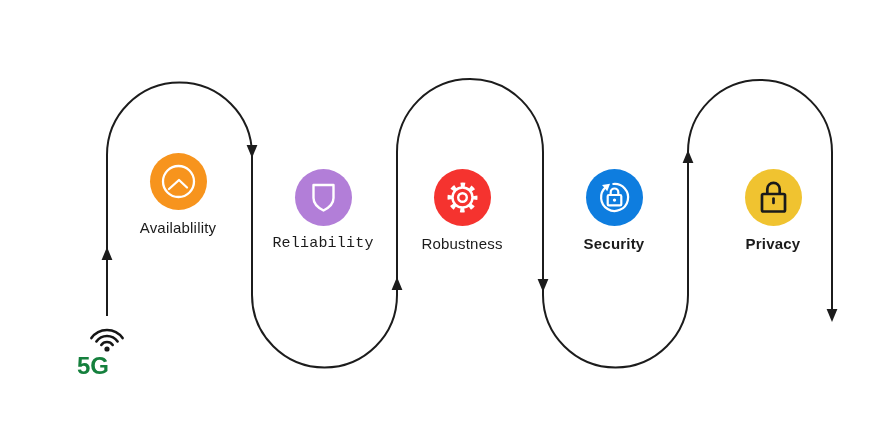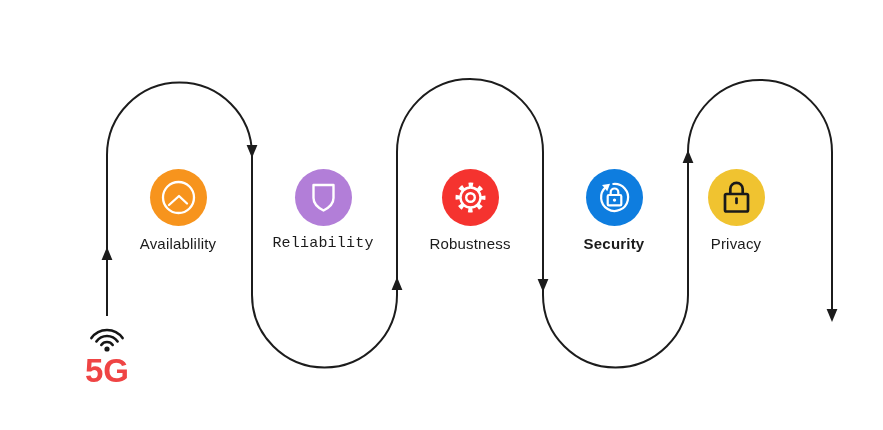--- a/index.html
+++ b/index.html
@@ -7,22 +7,22 @@
   .canvas{position:relative;width:883px;height:430px;background:#ffffff;overflow:hidden;}
   .flow{position:absolute;left:0;top:0;width:883px;height:430px;}
   .flow-stroke{fill:none;stroke:#1c1c1c;stroke-width:2;}
   .flow-fill{fill:#1c1c1c;stroke:none;}
   .station{position:absolute;width:140px;text-align:center;}
   .badge{width:57px;height:57px;border-radius:50%;margin:0 auto;display:flex;align-items:center;justify-content:center;}
   .badge svg{display:block;}
   .icon-stroke{fill:none;stroke:var(--glyph,#ffffff);}
   .icon-fill{fill:var(--glyph,#ffffff);stroke:none;}
   .slabel{margin-top:9px;font-size:15px;color:#1b1b1b;letter-spacing:0.2px;}
-  .fiveg{position:absolute;left:77px;top:352px;width:60px;text-align:center;
-         font-size:33px;font-weight:600;color:#ef4444;}
+  .fiveg{position:absolute;left:77px;top:352px;width:60px;
+         font-size:24px;font-weight:600;color:#15803d;}
 </style>
 </head>
 <body>
 
 <div class="canvas" style="background: rgb(255, 255, 255);">
 
   <svg class="flow" viewBox="0 0 883 430" aria-hidden="true">
     <path class="flow-stroke" d="M 107 316 L 107 155
              A 72.5 72.5 0 0 1 252 155 L 252 295
              A 72.5 72.5 0 0 0 397 295 L 397 152
@@ -39,40 +39,40 @@
     <g transform="translate(107,349)" stroke="#161616" stroke-width="2.6" stroke-linecap="round" fill="none">
       <path d="M -5.7 -4   A 7 7   0 0 1  5.7 -4"></path>
       <path d="M -10.6 -7.5 A 13 13 0 0 1 10.6 -7.5"></path>
       <path d="M -15.6 -10.9 A 19 19 0 0 1 15.6 -10.9"></path>
       <circle cx="0" cy="0" r="2.6" fill="#161616" stroke="none"></circle>
     </g>
   </svg>
 
   <div class="fiveg">5G</div>
 
-  <div class="station" style="left: 108px; top: 169px; --glyph: #ffffff;">
+  <div class="station" style="left: 108px; top: 153px; --glyph: #ffffff;">
     <div class="badge" style="background: rgb(247, 148, 29);">
       <svg width="57" height="57" viewBox="-28.5 -28.5 57 57">
         <circle class="icon-stroke" cx="0" cy="0" r="15.5" stroke-width="2.3"></circle>
         <polyline class="icon-stroke" points="-9.5,7.5 0.5,-1.5 8.5,6" stroke-width="2.3" stroke-linecap="round" stroke-linejoin="round"></polyline>
       </svg>
     </div>
     <div class="slabel">Availablility</div>
   </div>
 
   <div class="station" style="left: 253px; top: 169px; font-family: Liberation Mono, monospace; --glyph: #ffffff;">
     <div class="badge" style="background: rgb(178, 126, 216);">
       <svg width="57" height="57" viewBox="-28.5 -28.5 57 57">
         <path class="icon-stroke" stroke-width="2.4" stroke-linejoin="round" d="M -10 -12.5 L 10 -12.5 L 10 0.5 Q 10 8 0 13 Q -10 8 -10 0.5 Z"></path>
       </svg>
     </div>
     <div class="slabel">Reliability</div>
   </div>
 
-  <div class="station" style="left: 400px; top: 169px; --glyph: #ffffff;">
+  <div class="station" style="left: 392px; top: 169px; --glyph: #ffffff;">
     <div class="badge" style="background: rgb(245, 51, 47);">
       <svg width="57" height="57" viewBox="-28.5 -28.5 57 57">
         <circle class="icon-stroke" cx="0" cy="0" r="12.5" stroke-width="5" stroke-dasharray="4.3 5.5" stroke-dashoffset="2.1"></circle>
         <circle class="icon-stroke" cx="0" cy="0" r="10" stroke-width="2.4"></circle>
         <circle class="icon-stroke" cx="0" cy="0" r="4.3" stroke-width="2.4"></circle>
       </svg>
     </div>
     <div class="slabel">Robustness</div>
   </div>
 
@@ -84,21 +84,21 @@
           <path class="icon-fill" d="M 0 -5.5 L 4 1.5 L -4 1.5 Z"></path>
         </g>
         <path class="icon-stroke" stroke-width="2.2" stroke-linecap="round" d="M -3.8 -2.5 L -3.8 -5.2 A 3.8 3.8 0 0 1 3.8 -5.2 L 3.8 -2.5"></path>
         <rect class="icon-stroke" x="-6.8" y="-2.5" width="13.6" height="10.4" rx="1.2" stroke-width="2.2"></rect>
         <circle class="icon-fill" cx="0" cy="2.6" r="1.7"></circle>
       </svg>
     </div>
     <div class="slabel">Security</div>
   </div>
 
-  <div class="station" style="left: 666px; top: 169px; --glyph: #1a1a1a;">
+  <div class="station" style="left: 703px; top: 169px; font-weight: bold; --glyph: #1a1a1a;">
     <div class="badge" style="background: rgb(240, 195, 48);">
       <svg width="57" height="57" viewBox="-28.5 -28.5 57 57">
         <path class="icon-stroke" stroke-width="2.7" d="M -6.2 -3.5 L -6.2 -8.5 A 6.2 6.2 0 0 1 6.2 -8.5 L 6.2 -3.5"></path>
         <rect class="icon-stroke" x="-11.5" y="-3.5" width="23" height="17.5" rx="1.5" stroke-width="2.7"></rect>
         <path class="icon-stroke" stroke-width="2.7" stroke-linecap="round" d="M 0 1 L 0 5.5"></path>
       </svg>
     </div>
     <div class="slabel">Privacy</div>
   </div>
 

